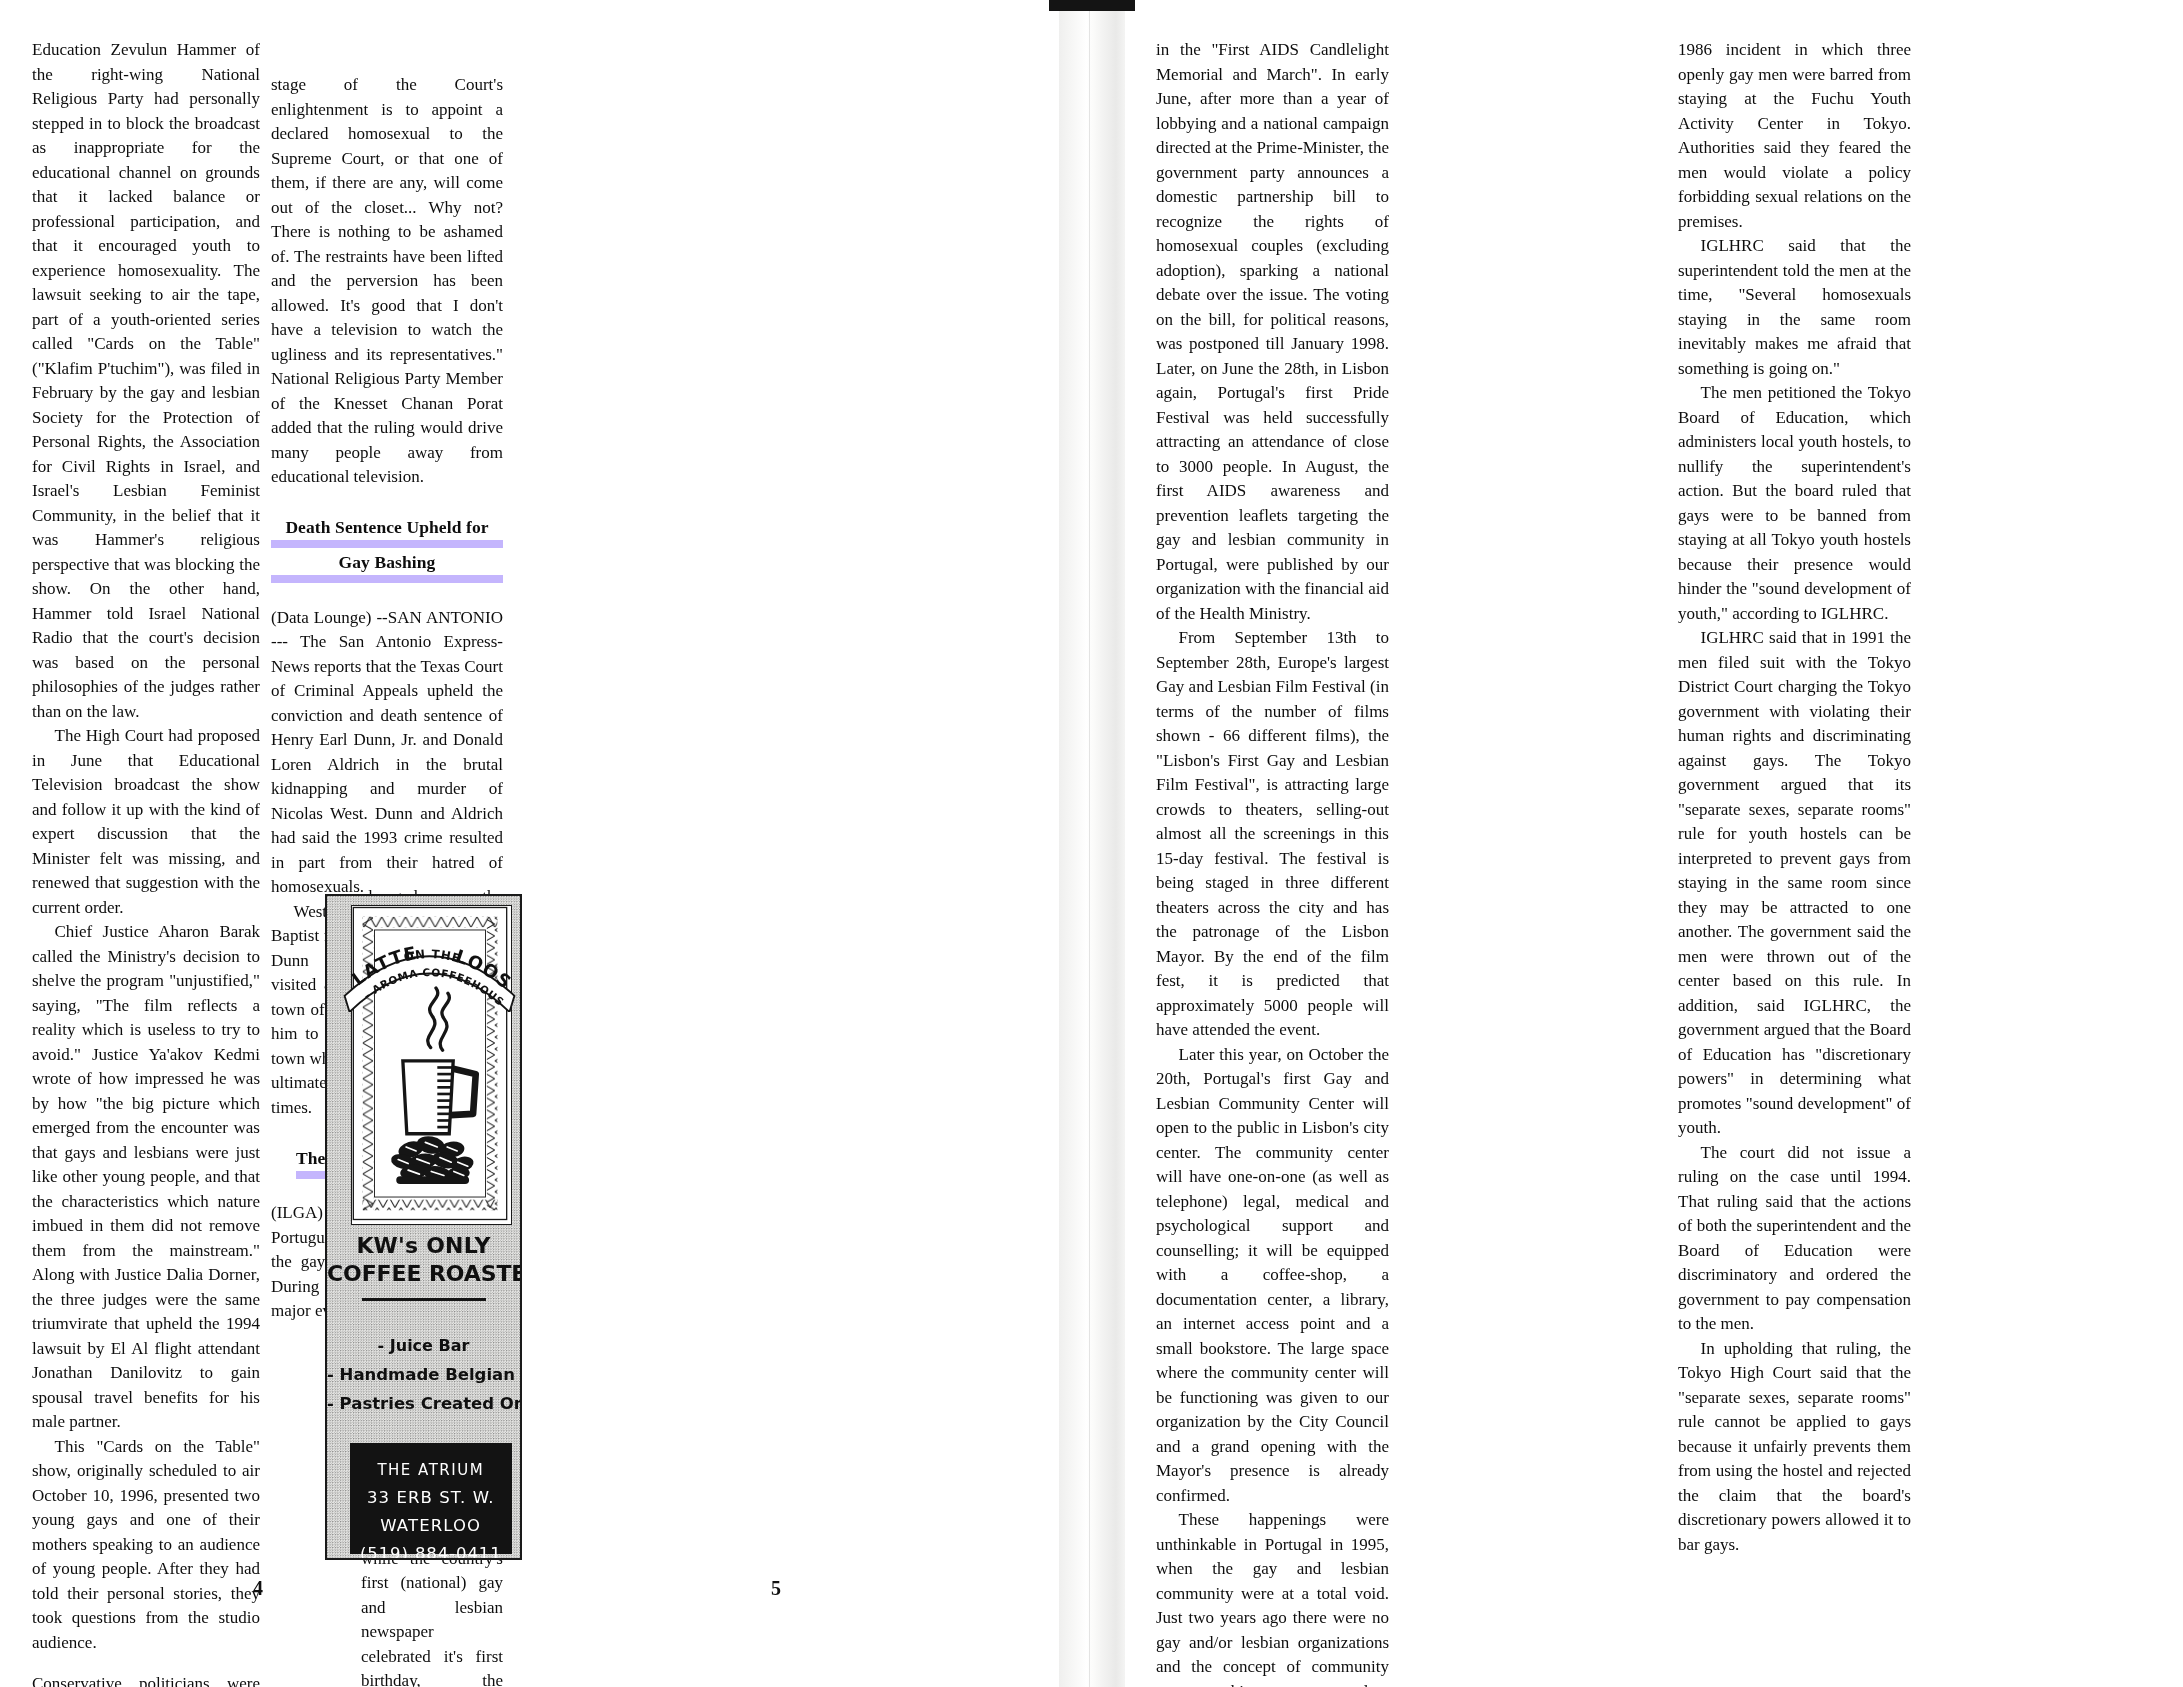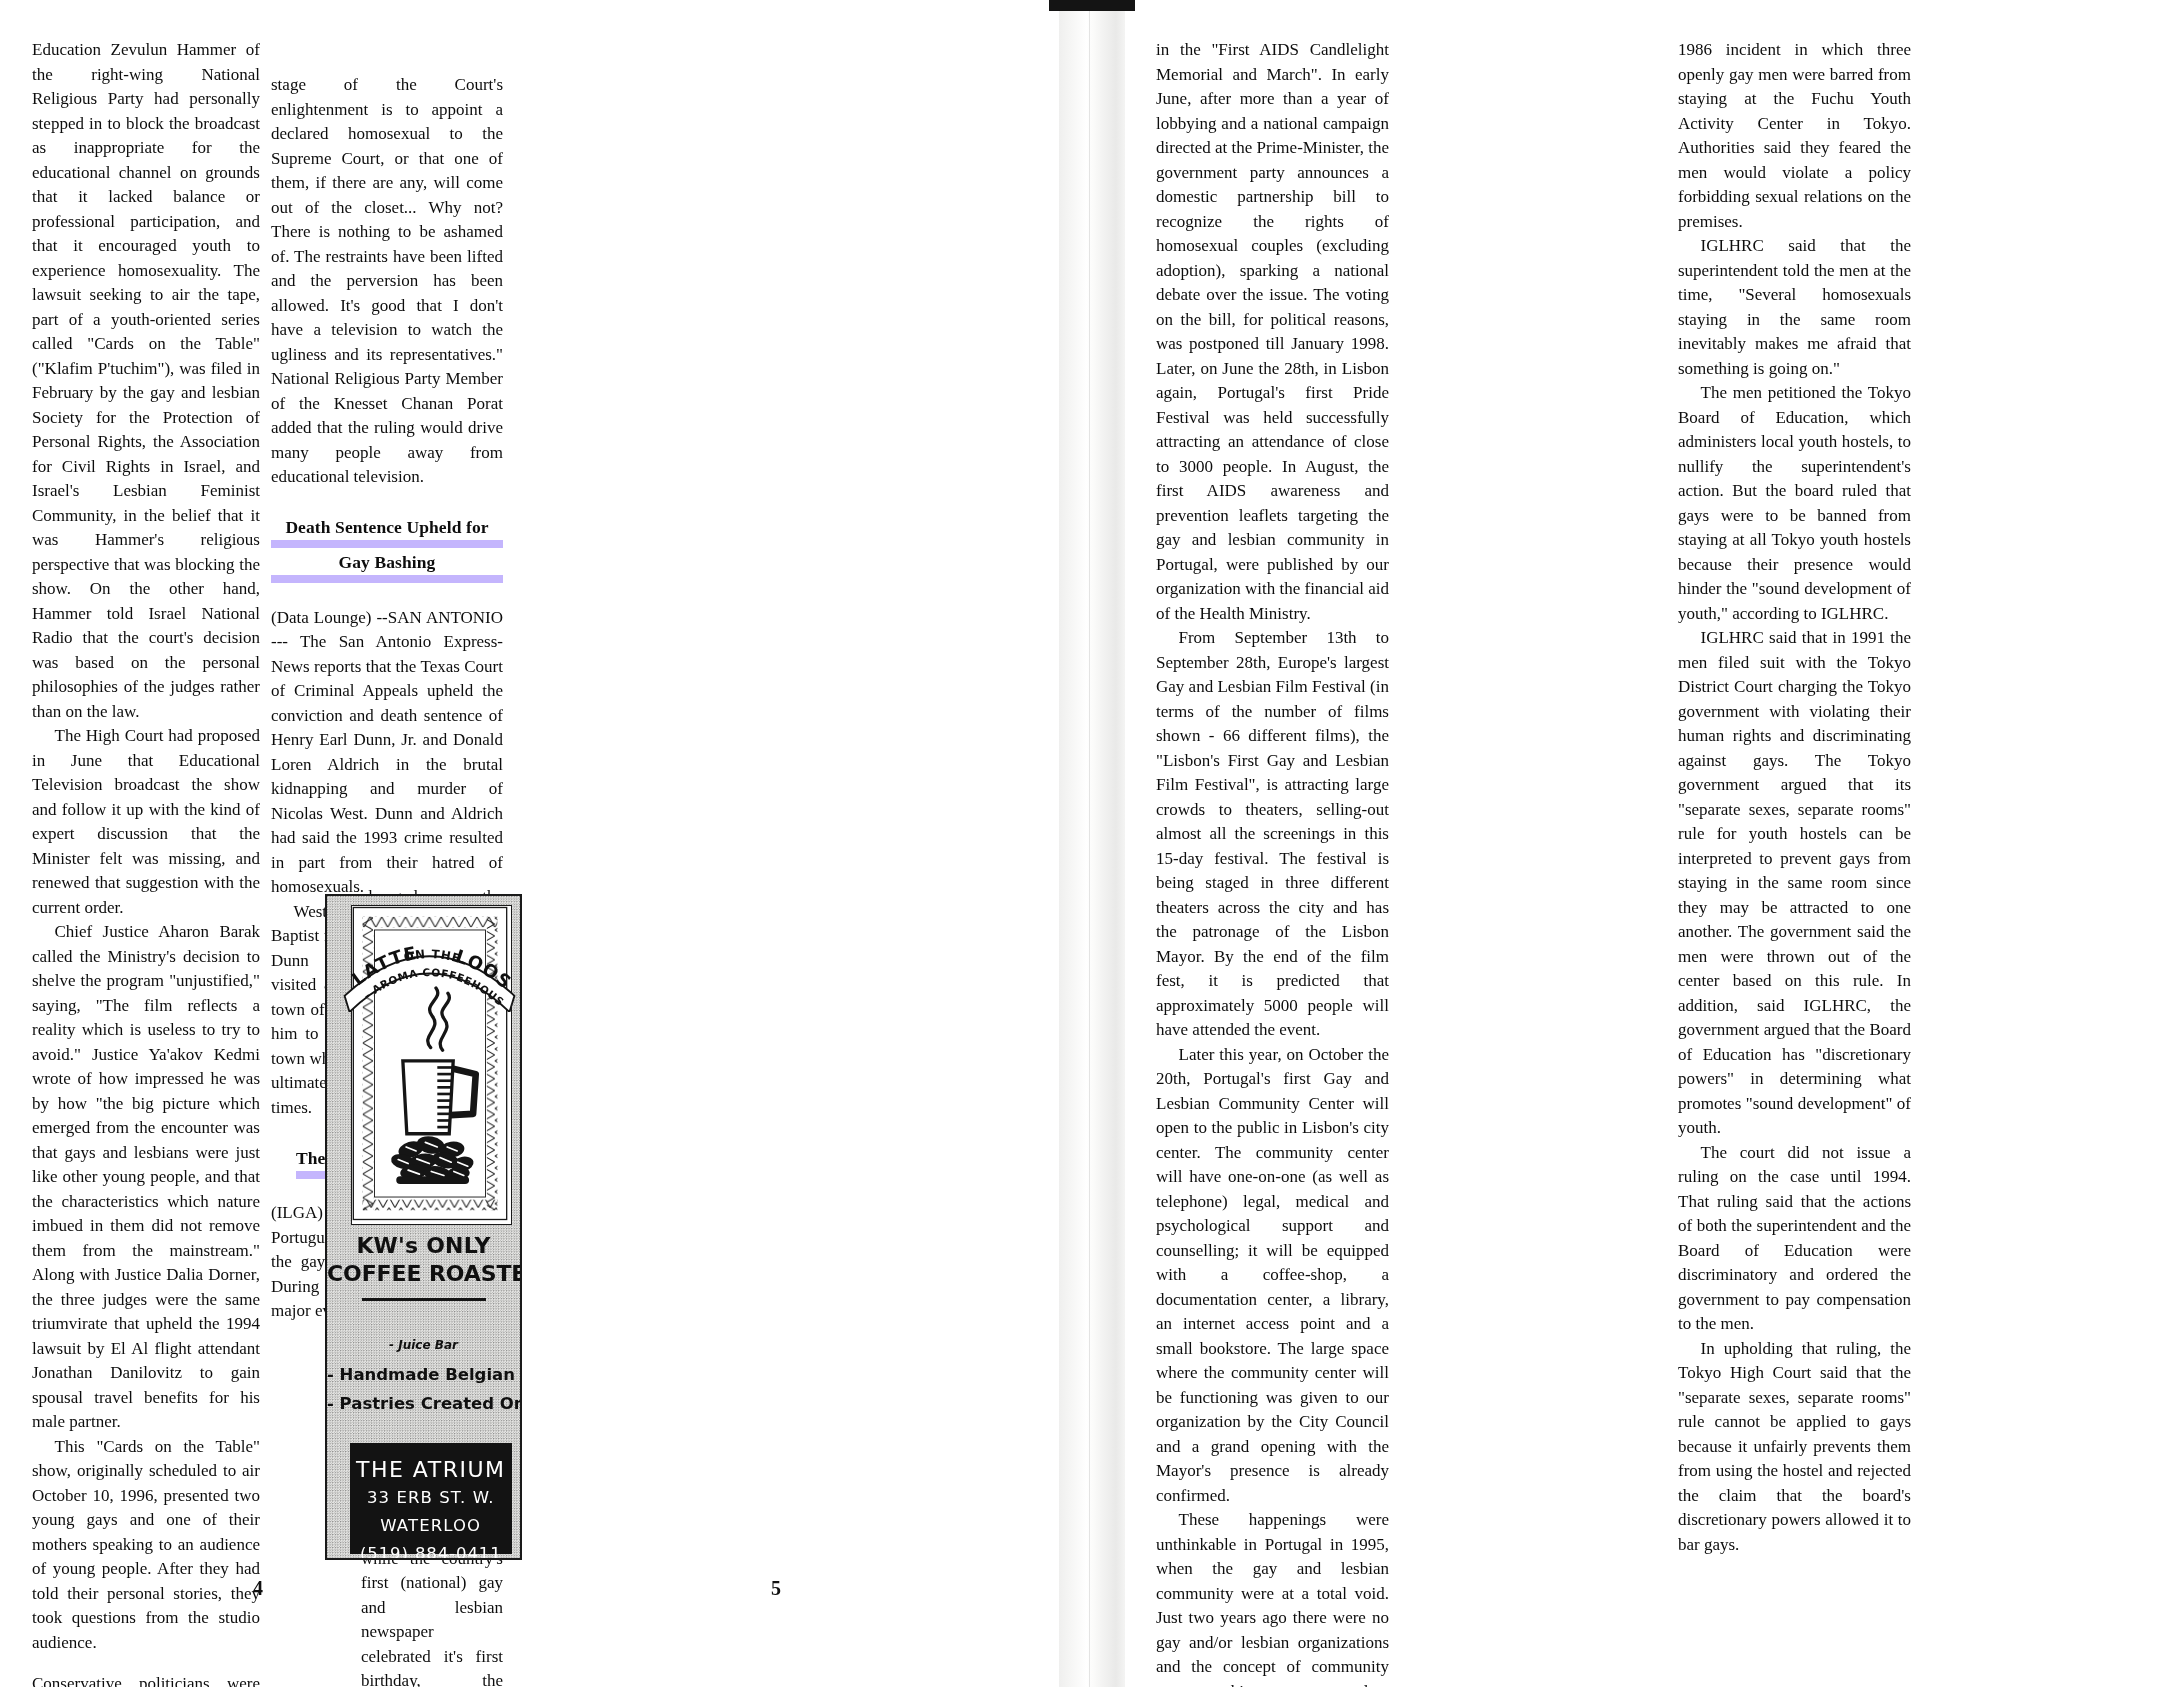--- a/index.html
+++ b/index.html
@@ -136,32 +136,32 @@
   #adrule{
     width:124px;height:3.3px;background:#141414;margin:10.6px auto 0 auto;
   }
   #adbullets{
     margin-top:30px;
     font-family:"DejaVu Sans","Liberation Sans",sans-serif;
     font-weight:bold;color:#101010;
     line-height:29px;
   }
   #adbullets div{font-size:16.5px;white-space:nowrap;}
-  #adbullets div.b1{font-size:12px;font-style:italic;}
+  #adbullets div.b1{font-size:16px;}
   #adblack{
     position:absolute;left:22.5px;right:8px;bottom:4px;height:111px;
     background:#131313;
     color:#ffffff;
     font-family:"DejaVu Sans","Liberation Sans",sans-serif;
     text-align:center;
     letter-spacing:1.5px;
     padding-top:13.2px;
     box-sizing:border-box;
   }
-  #adblack .a1{font-size:22px;line-height:28px;}
+  #adblack .a1{font-size:15px;line-height:28px;}
   #adblack .a2{font-size:16.5px;line-height:28px;letter-spacing:1.1px;}
   #adblack .a3{font-size:16.5px;line-height:28px;letter-spacing:0.9px;}
 </style>
 </head>
 <body>
 
 <div id="spread">
 
   <div class="page" id="page-left"></div>
   <div class="page" id="page-right"></div>

